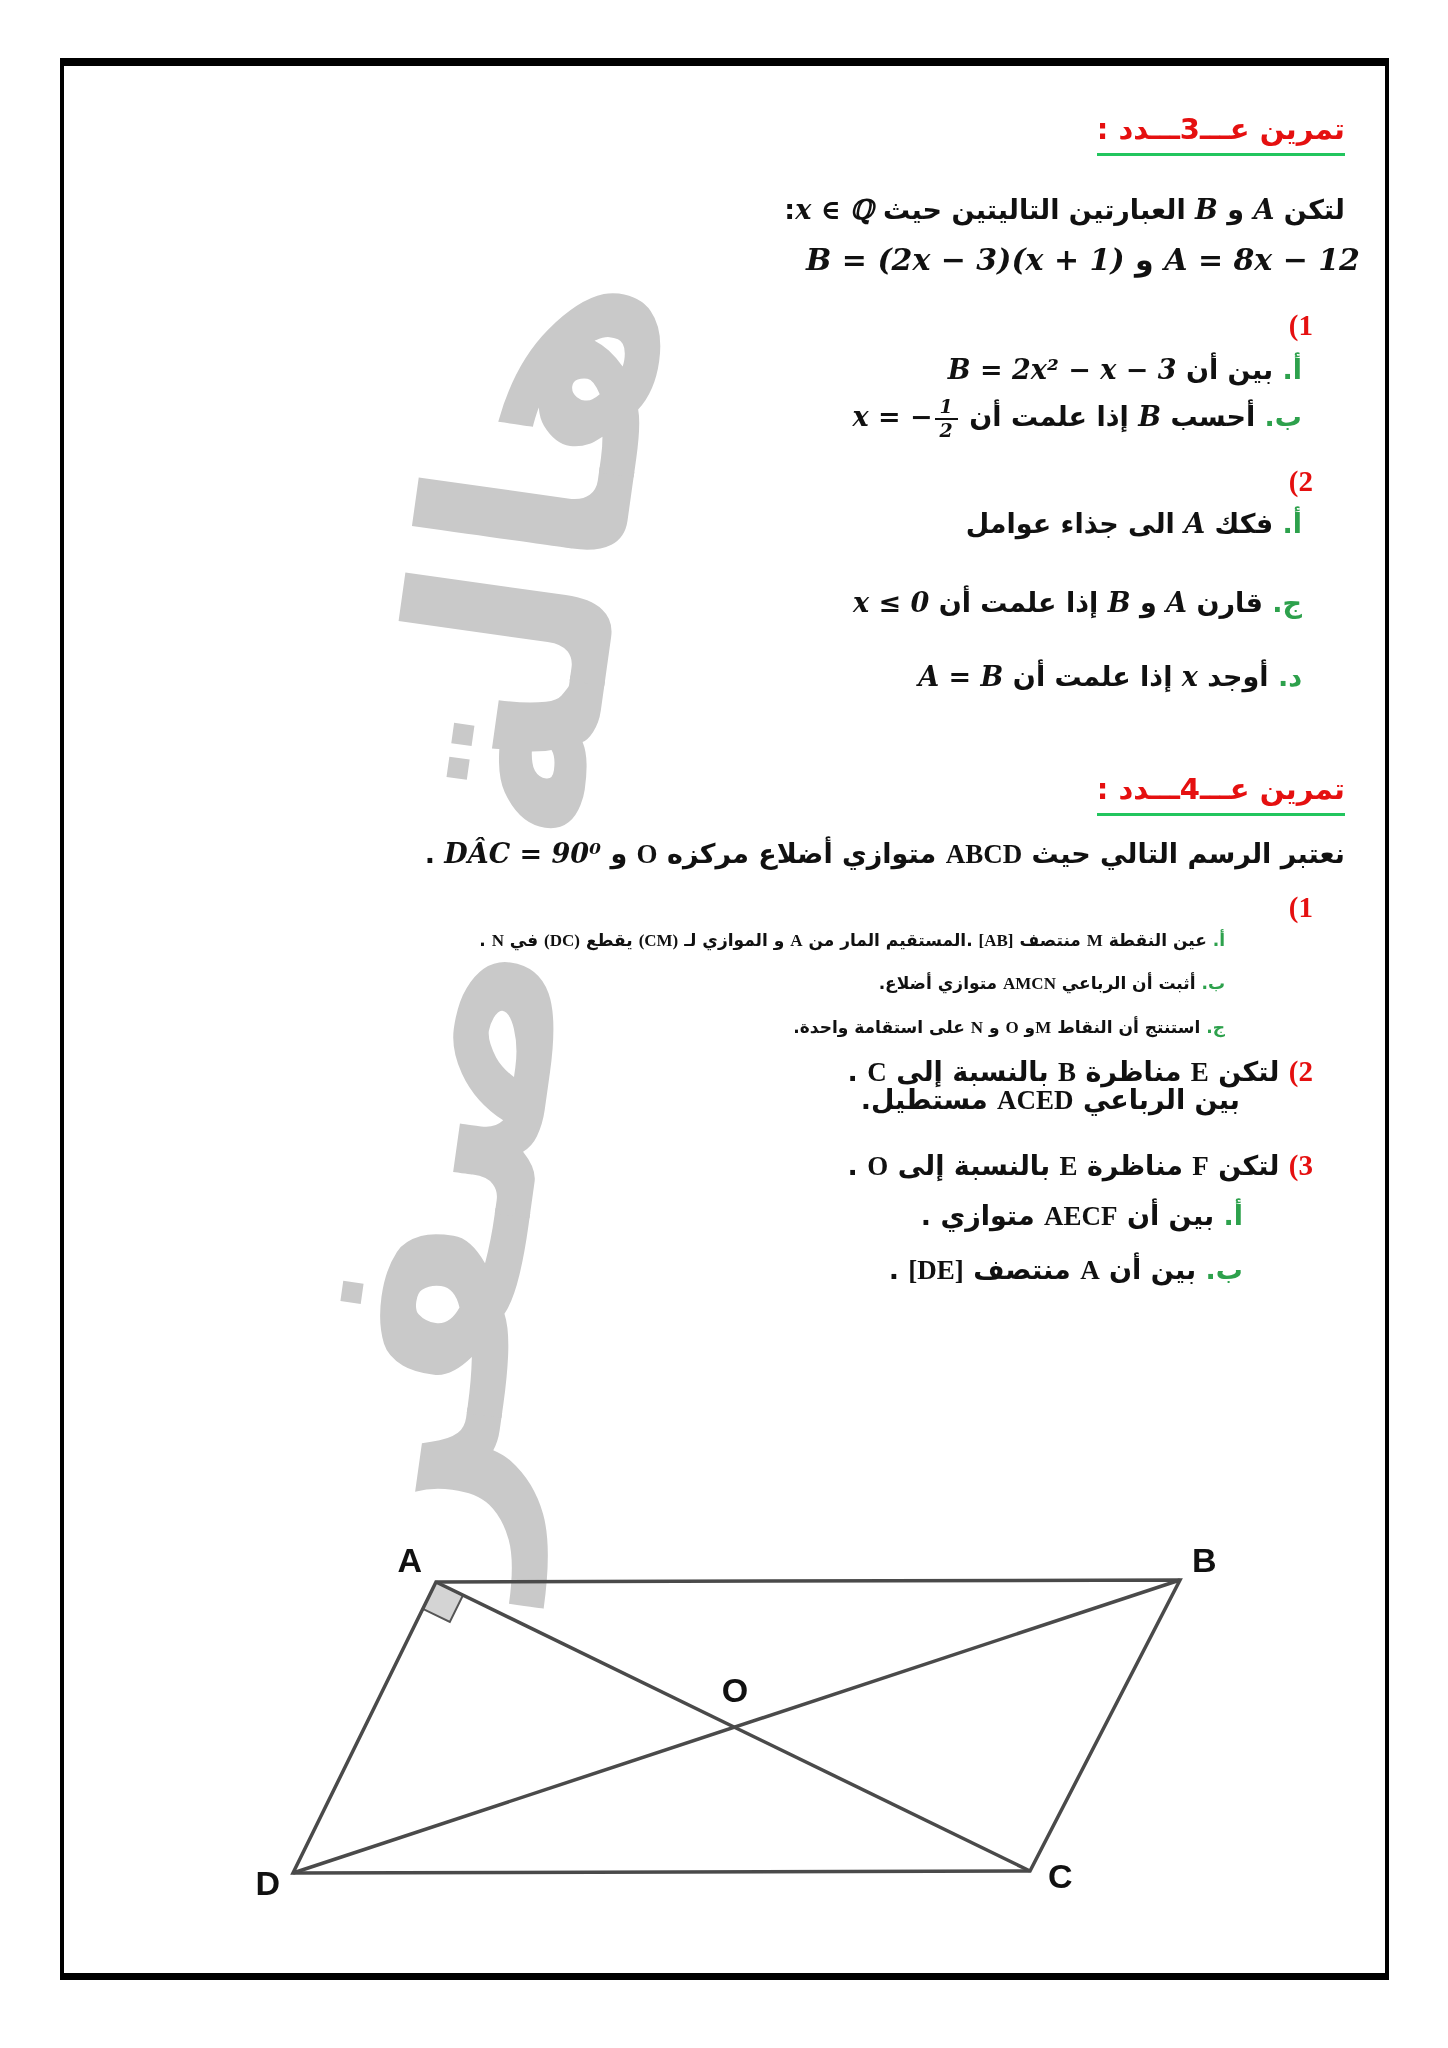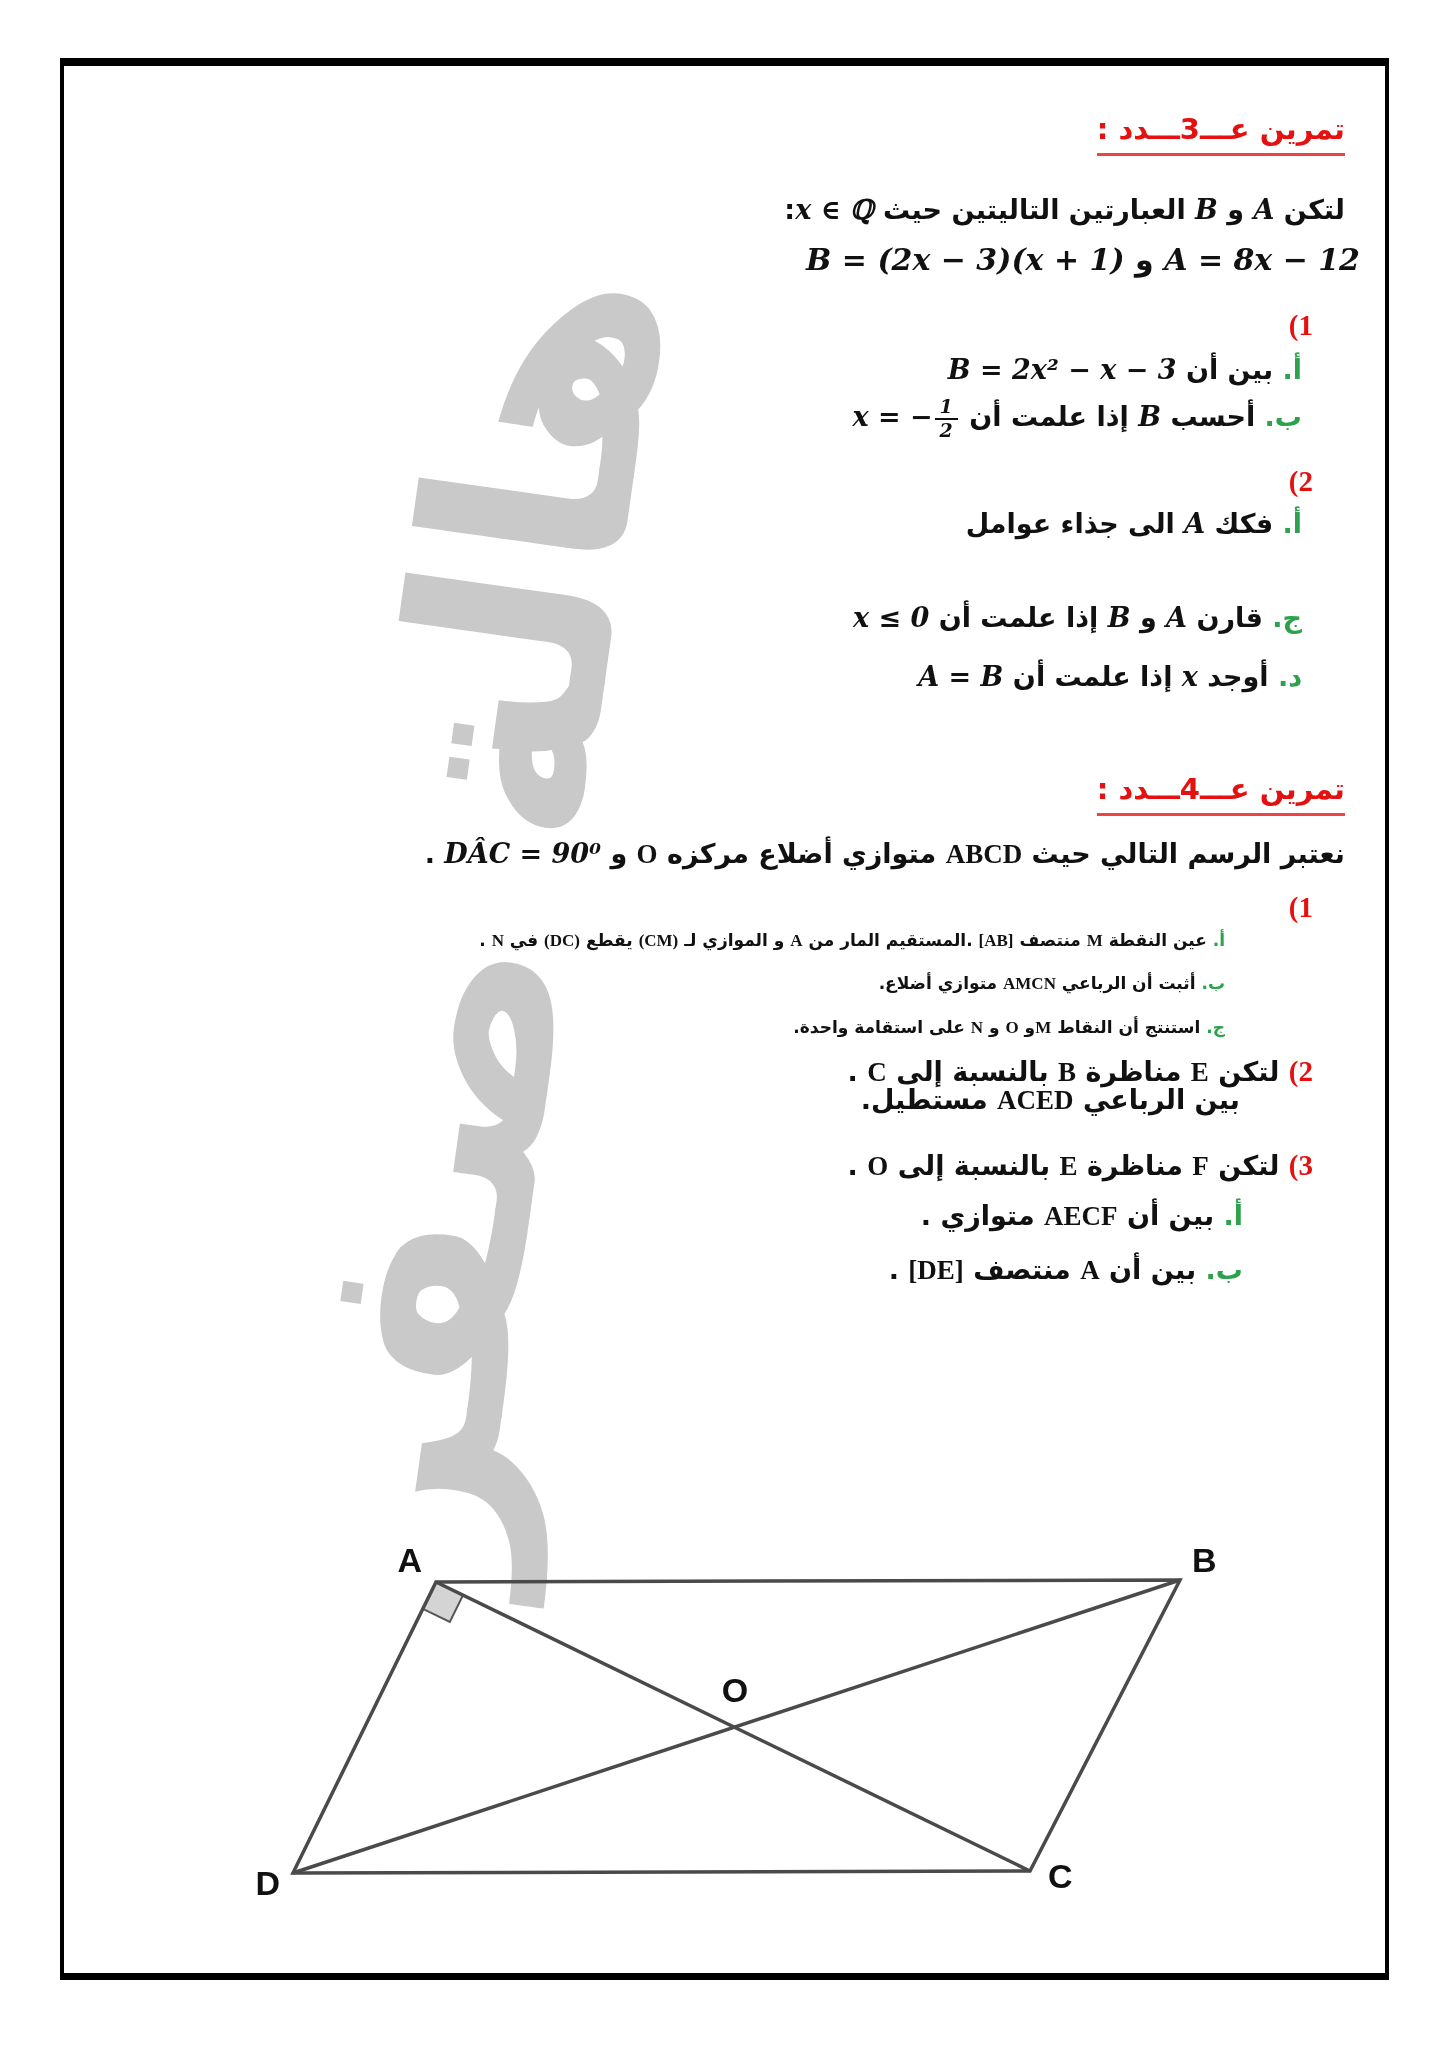--- a/index.html
+++ b/index.html
@@ -9,21 +9,21 @@
   .frame{position:absolute;left:60px;top:58px;width:1329px;height:1922px;box-sizing:border-box;
          border:4px solid #000;border-top-width:8px;border-bottom-width:7px;z-index:1;}
   
   .watermark{position:absolute;left:-135px;top:840px;width:1200px;text-align:center;
              transform:rotate(-82deg);font-size:280px;line-height:1;font-weight:bold;
              color:#c9c9c9;z-index:0;white-space:nowrap;user-select:none;}
   
   .line{position:absolute;direction:rtl;white-space:nowrap;font-weight:bold;font-size:27px;
         line-height:1.35;z-index:2;}
   .heading{color:#e51010;font-size:29px;}
-  .heading .u{border-bottom:3px solid #ef4444;padding-bottom:4px;display:inline-block;}
+  .heading .u{border-bottom:3px solid #22c55e;padding-bottom:4px;display:inline-block;}
   .marker{color:#e51010;font-family:"Liberation Serif",serif;font-size:29px;font-weight:bold;}
   .green{color:#2da14c;}
   .m{font-family:"DejaVu Serif","Liberation Serif",serif;font-style:italic;font-weight:bold;
      direction:ltr;unicode-bidi:isolate;}
   .L{font-family:"Liberation Serif",serif;font-style:normal;font-weight:bold;
      direction:ltr;unicode-bidi:isolate;}
   .frac{display:inline-flex;flex-direction:column;text-align:center;vertical-align:middle;
         font-size:19px;line-height:1.15;margin:0 2px;}
   .fnum{border-bottom:2px solid #111;padding:0 5px;}
   .formula{font-size:30px;}
@@ -68,21 +68,21 @@
 
   <div class="line marker" style="top:462px;right:135px;">
     <span dir="ltr">(2</span>
   </div>
 
   <div class="line" style="top:506px;right:146px;">
     <span class="green">أ.</span><span>  فكك </span><span class="m" dir="ltr">A</span><span> الى جذاء عوامل</span>
   </div>
 
 
-  <div class="line" style="top:600px;right:146px;margin-left:36px;">
+  <div class="line" style="top:585px;right:146px;margin-left:36px;">
     <span class="green">ج.</span><span> قارن </span><span class="m" dir="ltr">A</span><span> و </span><span class="m" dir="ltr">B</span><span> إذا علمت أن </span><span class="m" dir="ltr">x ≤ 0</span>
   </div>
 
   <div class="line" style="top:659px;right:146px;margin-left:48px;">
     <span class="green">د.</span><span>  أوجد </span><span class="m" dir="ltr">x</span><span> إذا علمت أن </span><span class="m" dir="ltr">A = B</span>
   </div>
 
   <div class="line heading" style="top:770px;right:103px;">
     <span class="u">تمرين عـــ4ـــدد :</span>
   </div>

